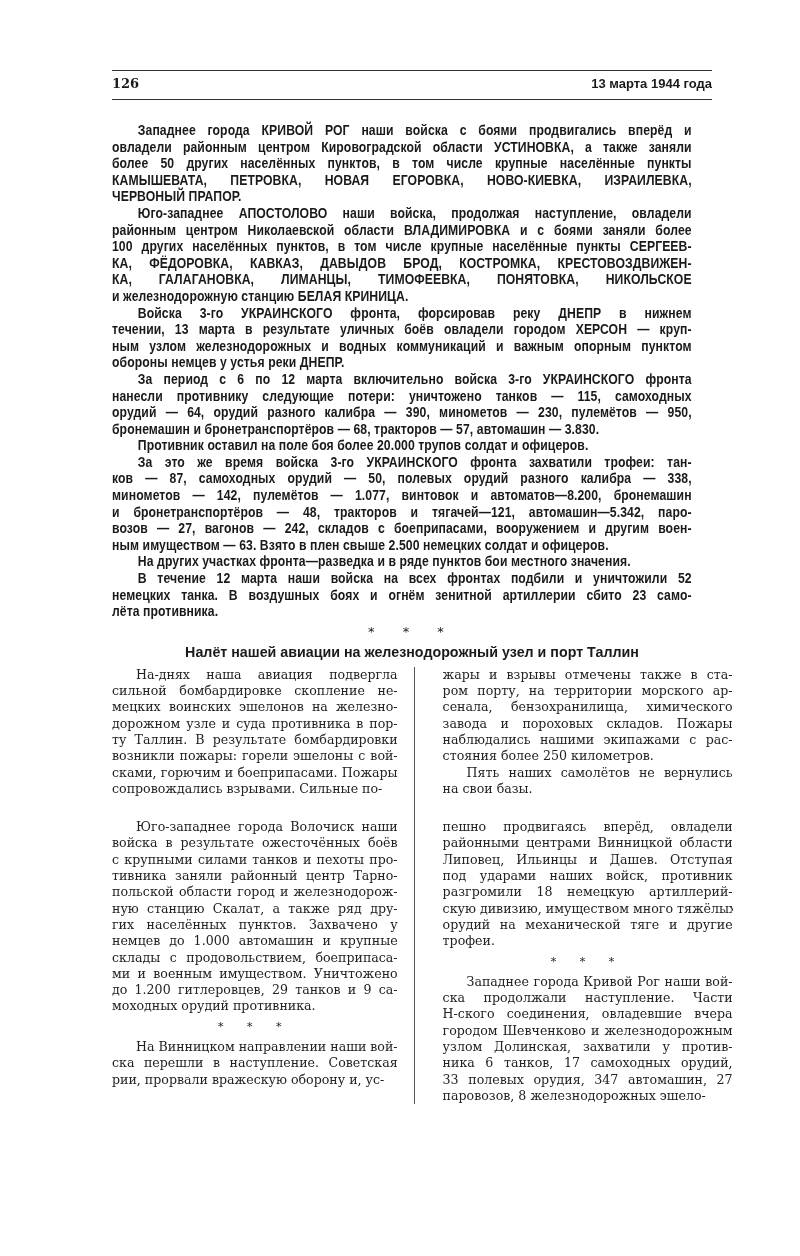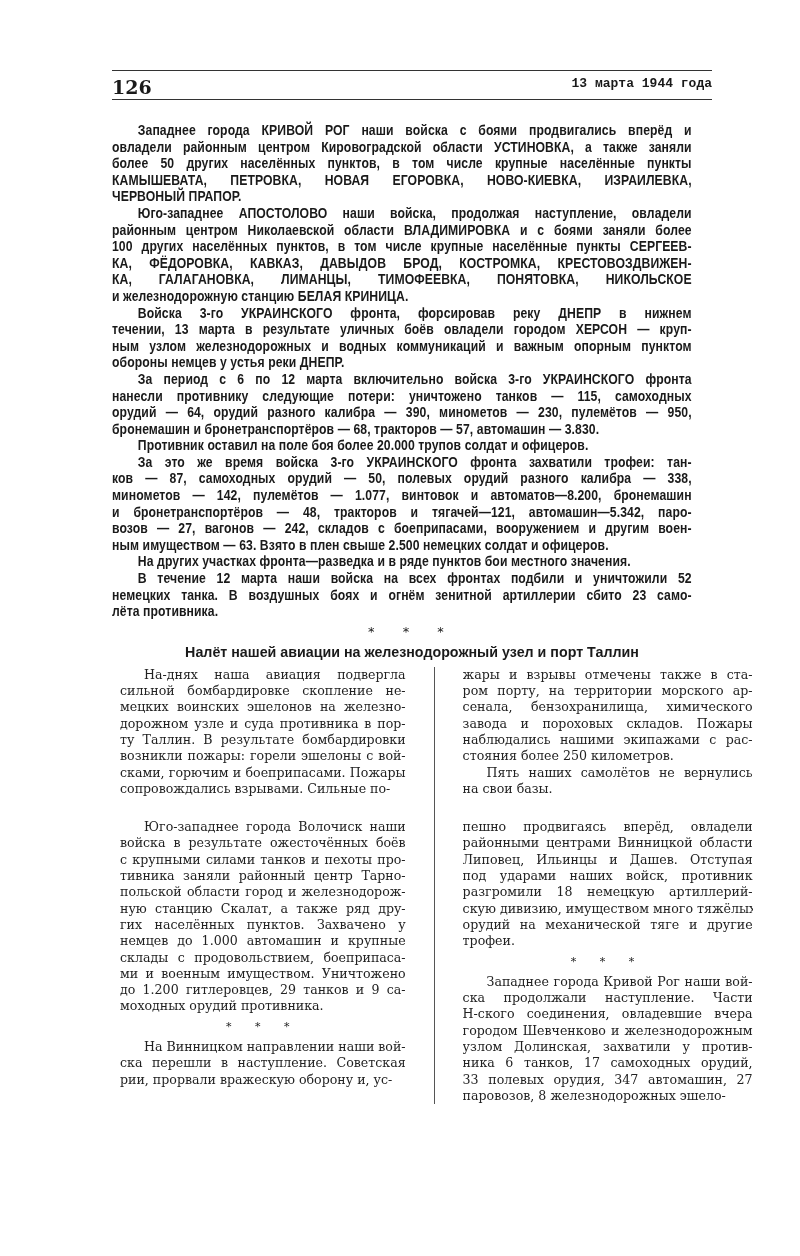--- a/index.html
+++ b/index.html
@@ -1,32 +1,32 @@
 <!DOCTYPE html>
 <html><head>
   <meta charset="utf-8">
   <style>
     html, body { margin: 0; padding: 0; background: #ffffff; }
     body { width: 800px; height: 1256px; position: relative; overflow: hidden; color: #1a1a1a; }
     .page { position: absolute; left: 112px; top: 60px; width: 600px; }
     .header { position: relative; height: 28px; border-top: 1.5px solid #333; border-bottom: 1.5px solid #333; margin-top: 10px; }
-    .header .pnum { position: absolute; left: 0; top: 5px; font-family: "DejaVu Serif", serif; font-weight: bold; font-size: 19px; }
-    .header .date { position: absolute; right: 0; top: 5px; font-family: Liberation Mono, monospace; font-weight: bold; font-size: 13px; }
+    .header .pnum { position: absolute; left: 0; top: 5px; font-family: "DejaVu Serif", serif; font-weight: bold; font-size: 13px; }
+    .header .date { position: absolute; right: 0; top: 5px; font-family: Liberation Sans, sans-serif; font-weight: bold; font-size: 13px; }
 
     .bulletin { margin-top: 22px; font-family: "Liberation Sans", sans-serif; font-size: 14.2px; line-height: 16.6px; transform: scaleX(0.86); transform-origin: left top; width: 674px; letter-spacing: 0.1px; }
     .bulletin .para { margin: 0; }
     .bulletin .line { display: block; white-space: nowrap; text-align: justify; text-align-last: justify; }
     .bulletin .line.last { text-align-last: left; }
     .bulletin .indent { padding-left: 30px; }
     .bulletin .txt { font-weight: bold; }
 
     .stars { text-align: center; font-family: "DejaVu Sans", sans-serif; font-size: 13px; letter-spacing: 12px; margin: 4px 0 2px 0; }
     .headline { text-align: center; font-family: "Liberation Sans", sans-serif; font-weight: bold; font-size: 15.5px; margin: 4px 0 6px 0; transform: scaleX(0.92); }
 
-    .cols { position: relative; display: flex; gap: 16px; margin-top: 6px; margin-left: 8px; }
+    .cols { position: relative; display: flex; gap: 4px; margin-top: 6px; }
     .col { width: 290px; font-family: "DejaVu Serif", serif; font-size: 12.6px; line-height: 16.3px; color: #222; }
     .col.left { padding-right: 12px; }
     .col.right { padding-left: 28px; border-left: 1px solid #555; }
     .col .line { display: block; white-space: nowrap; text-align: justify; text-align-last: justify; overflow: hidden; }
     .col .line.last { text-align-last: left; }
     .col .indent { padding-left: 24px; }
     .col .cstars { text-align: center; font-size: 11px; letter-spacing: 10px; margin: 4px 0; }
     .col .sep { height: 8px; }
   </style>
 </head>

